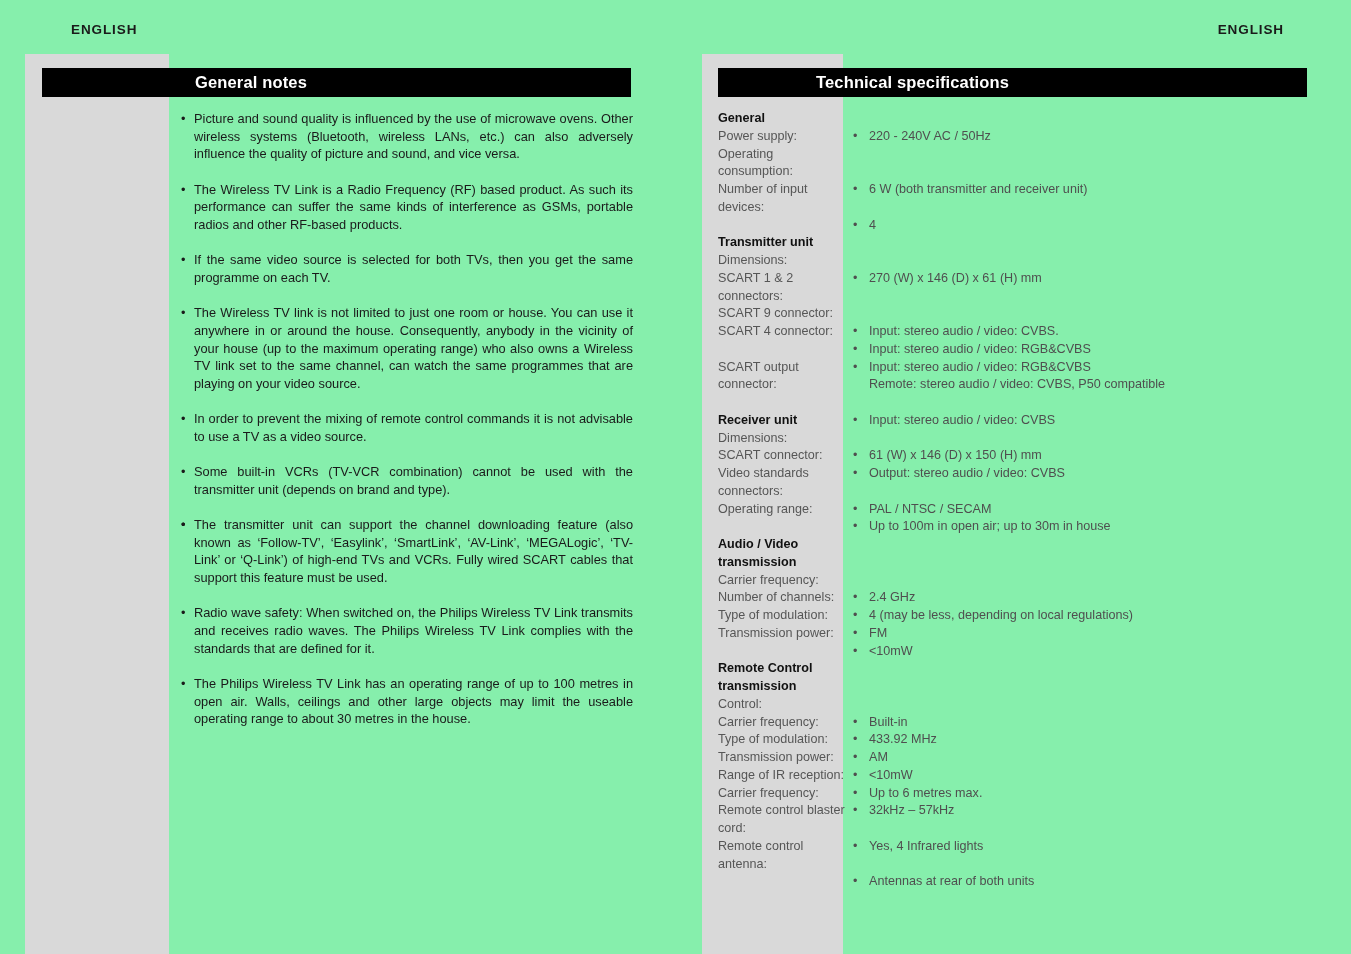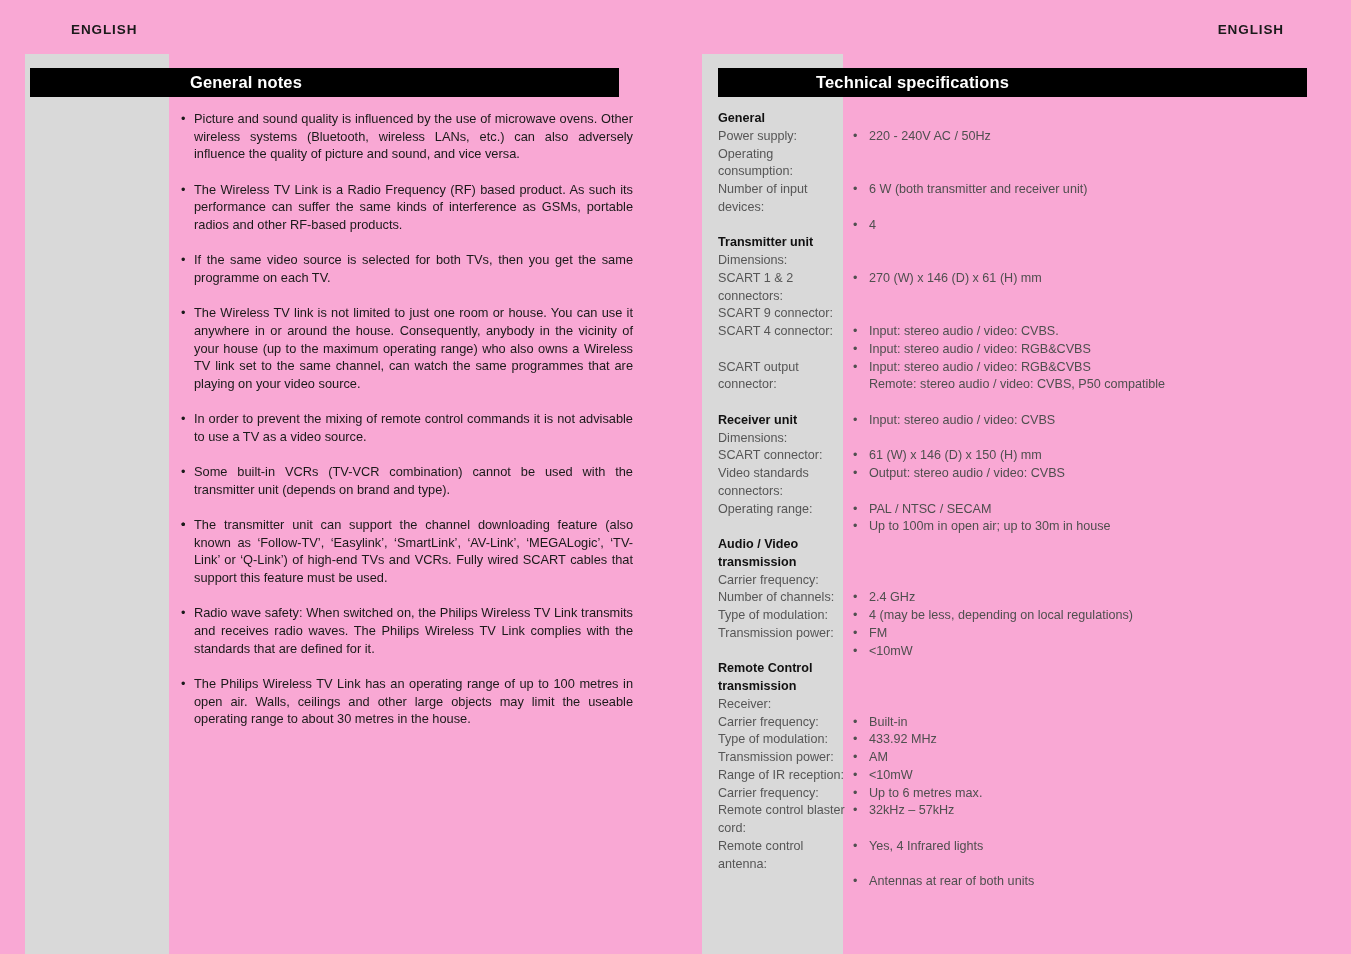--- a/index.html
+++ b/index.html
@@ -9,21 +9,21 @@
     height: 954px;
     background: #ffffff;
     font-family: "Liberation Sans", sans-serif;
     overflow: hidden;
   }
 
   .page {
     position: relative;
     width: 1351px;
     height: 954px;
-    background: #f9a8d4;
+    background: #86efac;
   }
 
   
   .running-head {
     position: absolute;
     top: 22px;
     font-size: 13.5px;
     font-weight: bold;
     letter-spacing: 0.9px;
     color: #1a1a1a;
@@ -50,21 +50,21 @@
     color: #ffffff;
     display: flex;
     align-items: center;
   }
   .title-bar .title-text {
     font-size: 16.5px;
     font-weight: bold;
     letter-spacing: 0.15px;
     white-space: nowrap;
   }
-  .title-bar.col-left  { left: 30px;  width: 589px; padding-left: 7px; }
+  .title-bar.col-left  { left: 42px;  width: 589px; }
   .title-bar.col-left .title-text { padding-left: 153px; }
   .title-bar.col-right { left: 718px; width: 589px; }
   .title-bar.col-right .title-text { padding-left: 98px; }
 
   
   .notes-body {
     position: absolute;
     left: 181px;
     top: 110px;
     width: 452px;
@@ -202,21 +202,21 @@
           <div class="lbl-line spacer">&nbsp;</div>
           <div class="lbl-line heading">Audio / Video</div>
           <div class="lbl-line heading">transmission</div>
           <div class="lbl-line">Carrier frequency:</div>
           <div class="lbl-line">Number of channels:</div>
           <div class="lbl-line">Type of modulation:</div>
           <div class="lbl-line">Transmission power:</div>
           <div class="lbl-line spacer">&nbsp;</div>
           <div class="lbl-line heading">Remote Control</div>
           <div class="lbl-line heading">transmission</div>
-          <div class="lbl-line">Receiver:</div>
+          <div class="lbl-line">Control:</div>
           <div class="lbl-line">Carrier frequency:</div>
           <div class="lbl-line">Type of modulation:</div>
           <div class="lbl-line">Transmission power:</div>
           <div class="lbl-line">Range of IR reception:</div>
           <div class="lbl-line">Carrier frequency:</div>
           <div class="lbl-line">Remote control blaster</div>
           <div class="lbl-line">cord:</div>
           <div class="lbl-line">Remote control</div>
           <div class="lbl-line">antenna:</div>
         </div>

